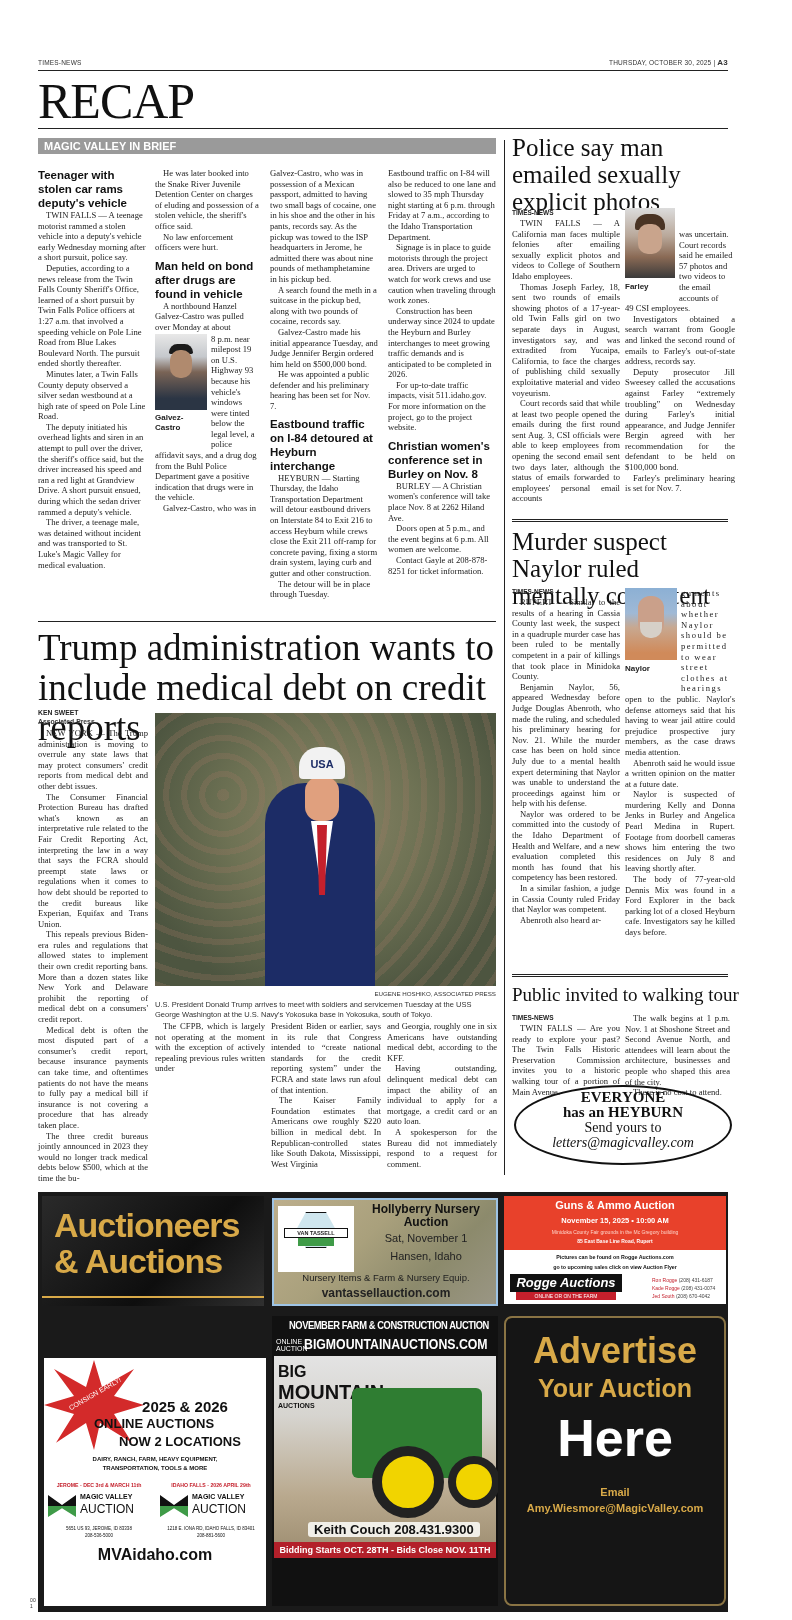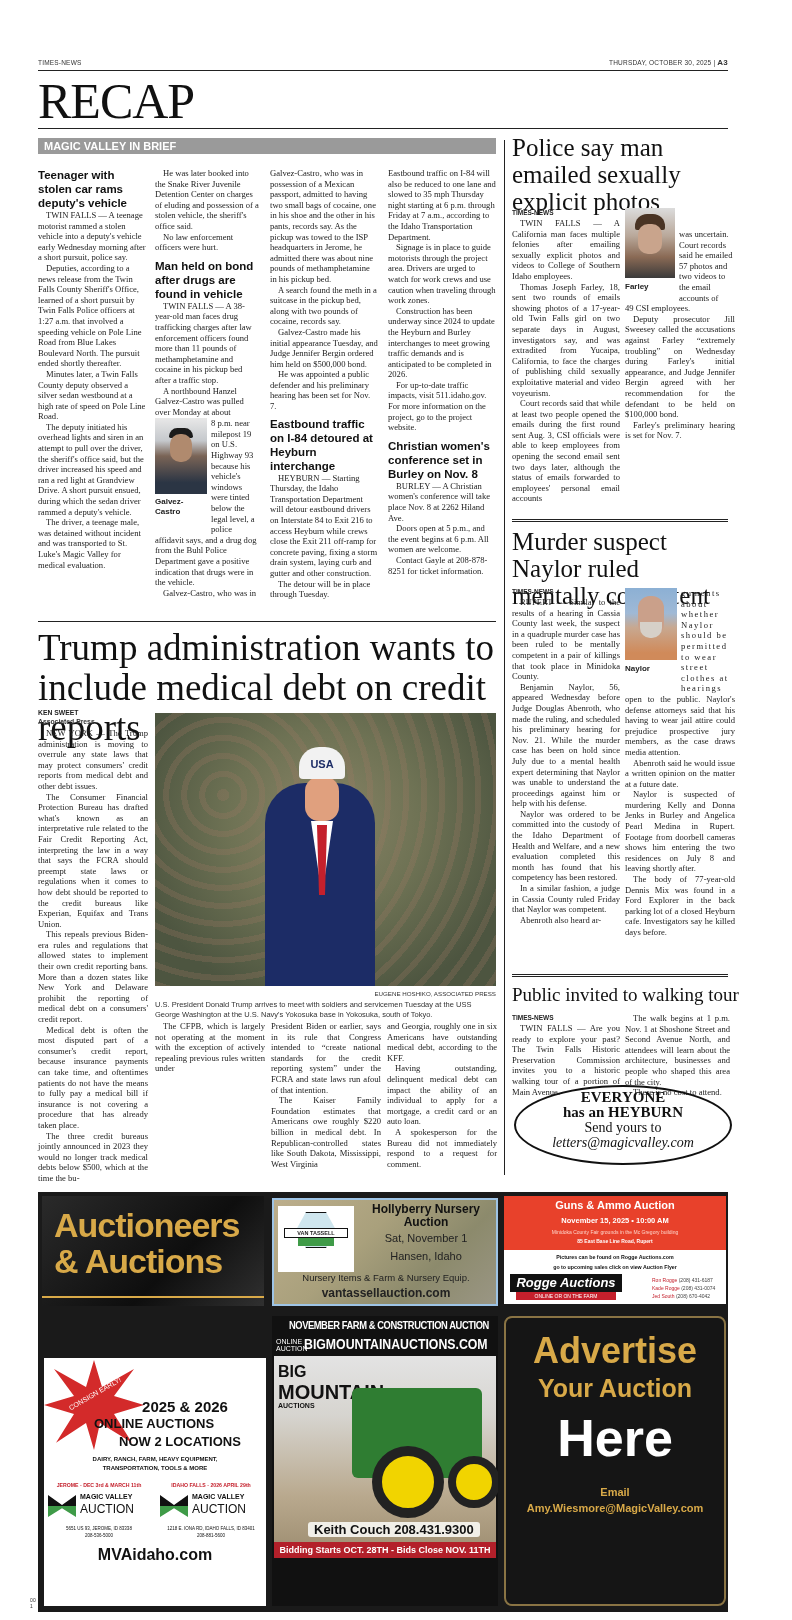--- a/index.html
+++ b/index.html
@@ -48,21 +48,20 @@
   </div>
 </div>
 
 <div class="abs" style="left:155px;top:168px;width:104px">
   <div class="body">
     <p>He was later booked into the Snake River Juvenile Detention Center on charges of eluding and possession of a stolen vehicle, the sheriff's office said.</p>
     <p>No law enforcement officers were hurt.</p>
   </div>
   <div class="hl" style="margin-top:6px">Man held on bond after drugs are found in vehicle</div>
   <div class="body">
-    <p>TWIN FALLS — A 38-year-old man faces drug trafficking charges after law enforcement officers found more than 11 pounds of methamphetamine and cocaine in his pickup bed after a traffic stop.</p>
     <p>A northbound Hanzel Galvez-Castro was pulled over Monday at about</p>
   </div>
   <div style="display:flex;gap:4px;margin-top:1px">
     <div style="width:52px;flex:none">
       <div style="width:52px;height:76px;background:linear-gradient(#e8e8e8 0%,#c5c8cc 30%,#7a6456 50%,#2b3544 85%);position:relative">
         <div style="position:absolute;left:14px;top:10px;width:24px;height:10px;background:#1b1b1b;border-radius:10px 10px 2px 2px"></div>
         <div style="position:absolute;left:15px;top:16px;width:22px;height:28px;background:#b08a6e;border-radius:10px"></div>
       </div>
       <div class="photo-cap" style="margin-top:3px">Galvez-Castro</div>
     </div>
@@ -122,20 +121,21 @@
       <div style="width:50px;height:70px;background:linear-gradient(#dcdcdc,#b9a89a 40%,#8a6a55 70%,#3a3a3a);position:relative">
         <div style="position:absolute;left:10px;top:6px;width:30px;height:16px;background:#4a3424;border-radius:12px 12px 2px 2px"></div>
         <div style="position:absolute;left:13px;top:16px;width:24px;height:30px;background:#c9a48c;border-radius:10px"></div>
       </div>
       <div class="photo-cap" style="margin-top:4px">Farley</div>
     </div>
     <div class="body just" style="flex:1;margin-top:21px">was uncertain. Court records said he emailed 57 photos and two videos to the email accounts of</div>
   </div>
   <div class="body just">
     <p style="text-indent:0">49 CSI employees.</p>
+    <p>Investigators obtained a search warrant from Google and linked the second round of emails to Farley's out-of-state address, records say.</p>
     <p>Deputy prosecutor Jill Sweesey called the accusations against Farley “extremely troubling” on Wednesday during Farley's initial appearance, and Judge Jennifer Bergin agreed with her recommendation for the defendant to be held on $100,000 bond.</p>
     <p>Farley's preliminary hearing is set for Nov. 7.</p>
   </div>
 </div>
 
 <div class="rule" style="left:512px;top:519px;width:216px;height:1px"></div>
 <div class="rule" style="left:512px;top:521px;width:216px;height:1px"></div>
 
 <div class="abs" style="left:512px;top:528px;width:220px">
   <div class="big-hl">Murder suspect Naylor ruled mentally competent</div>

